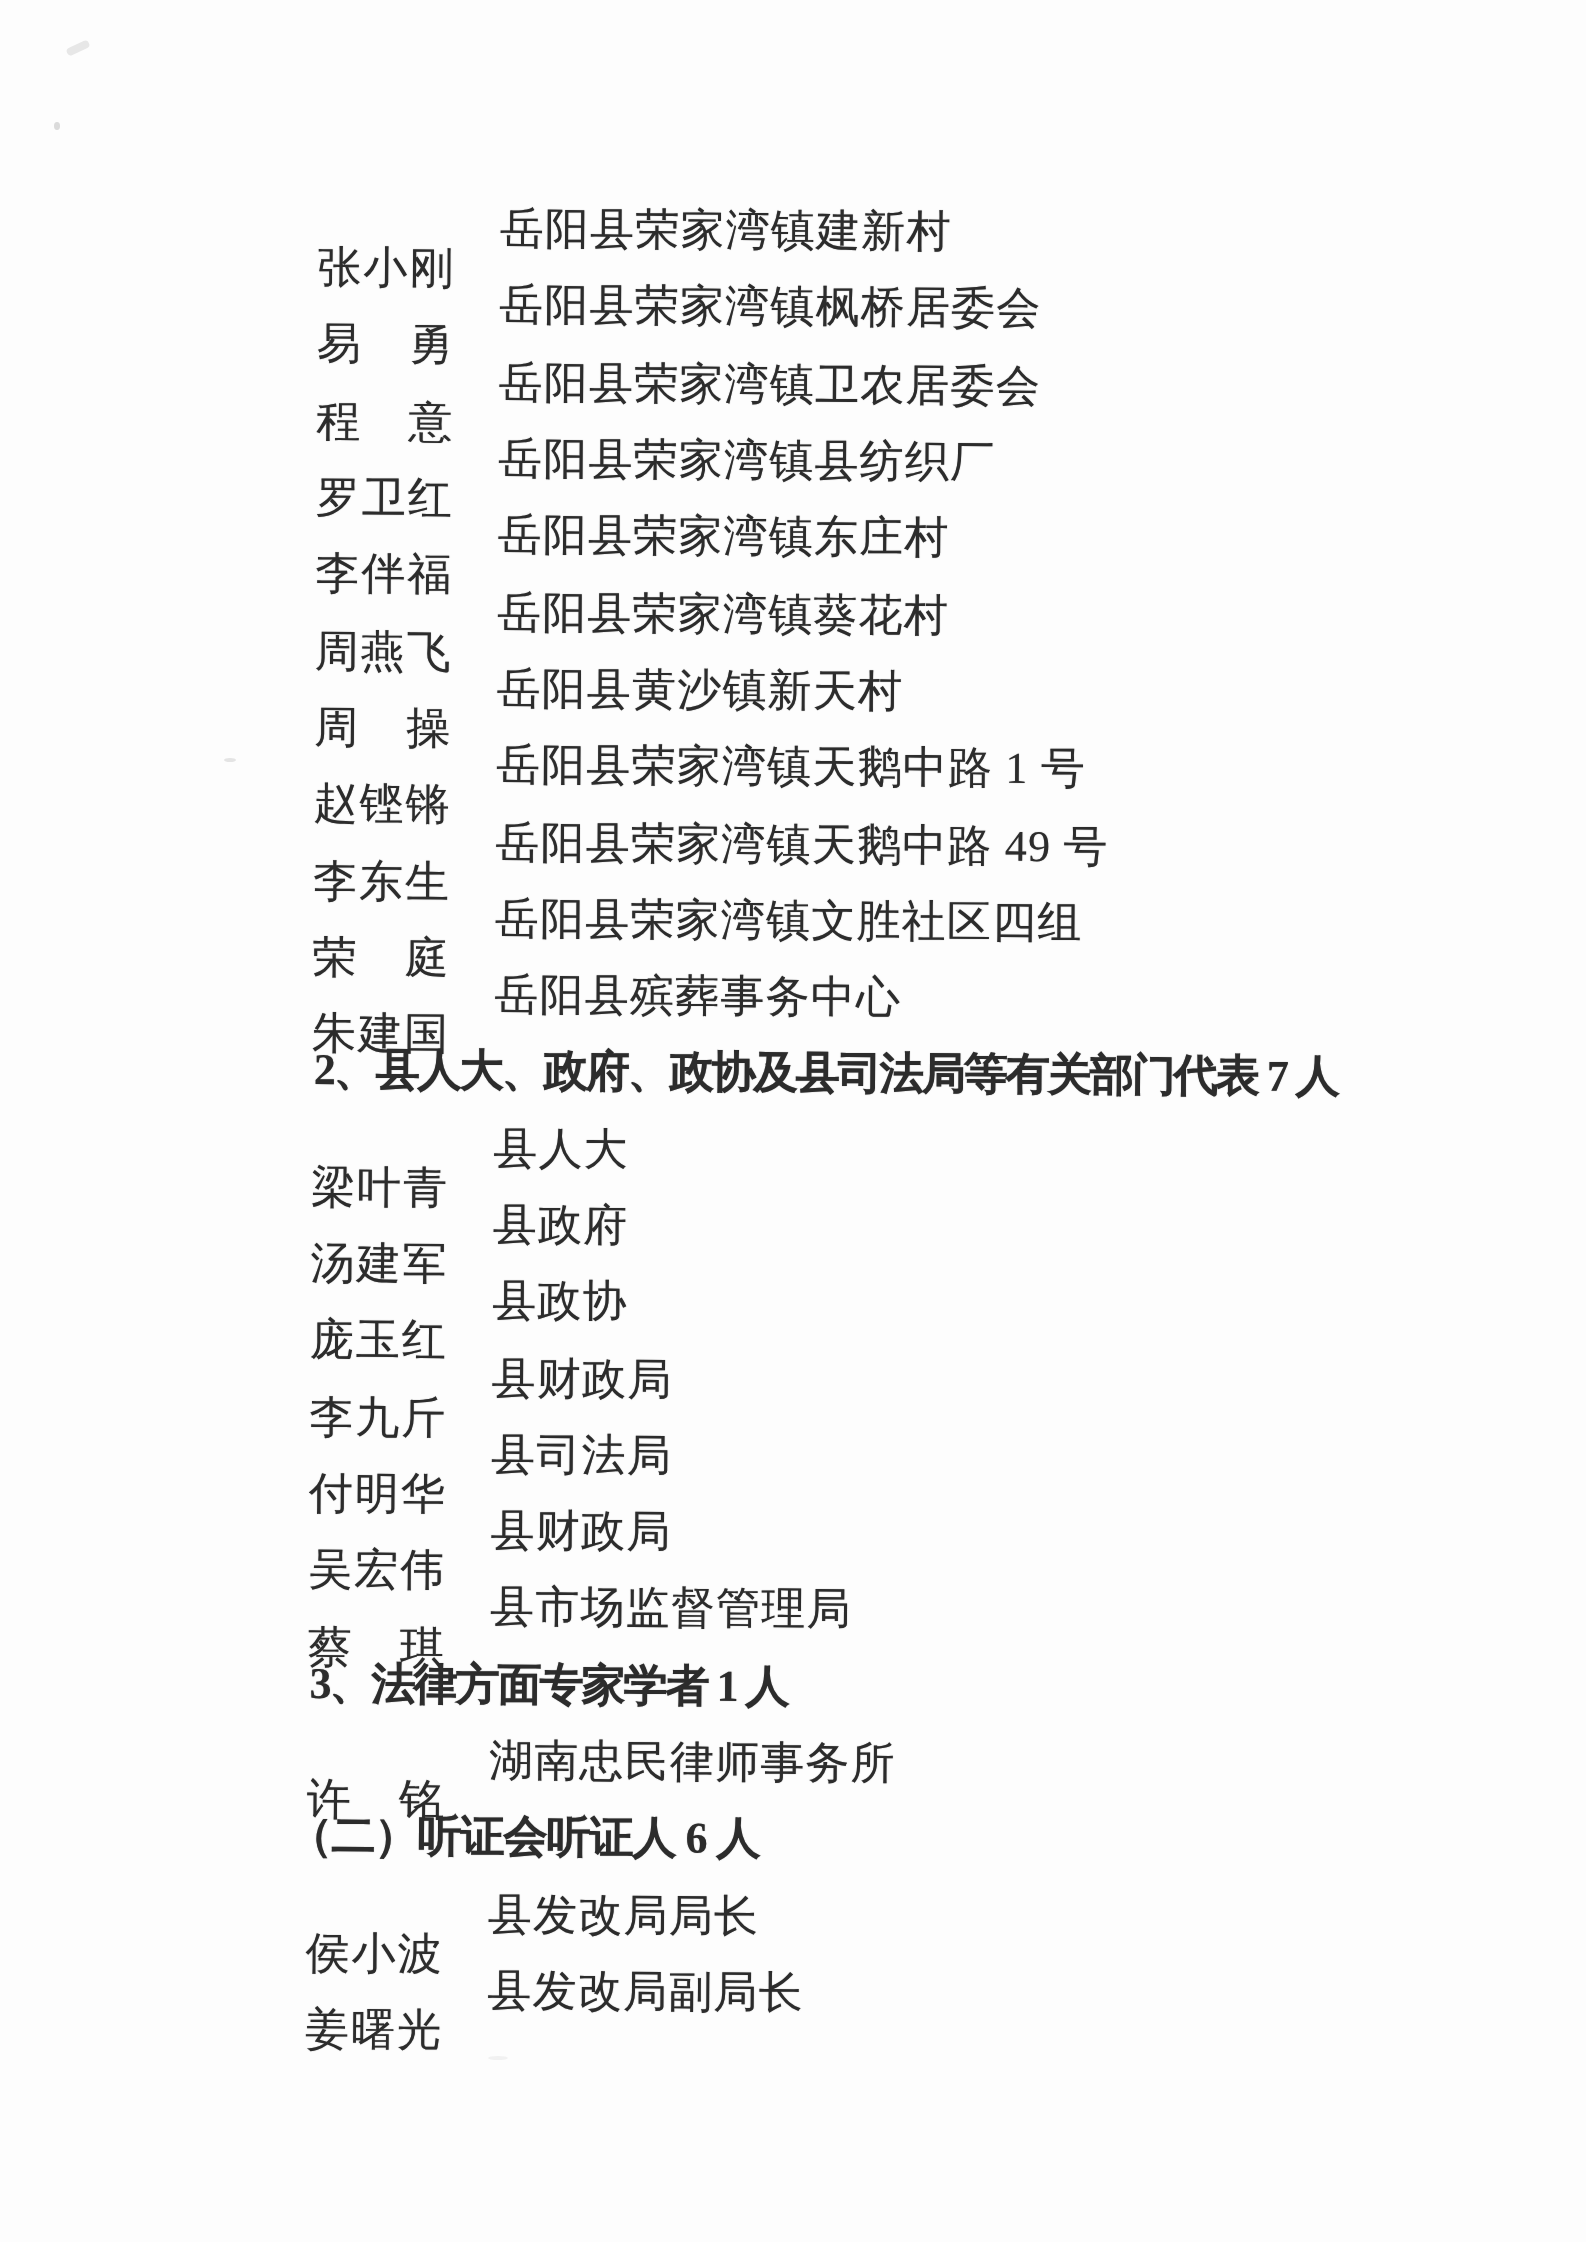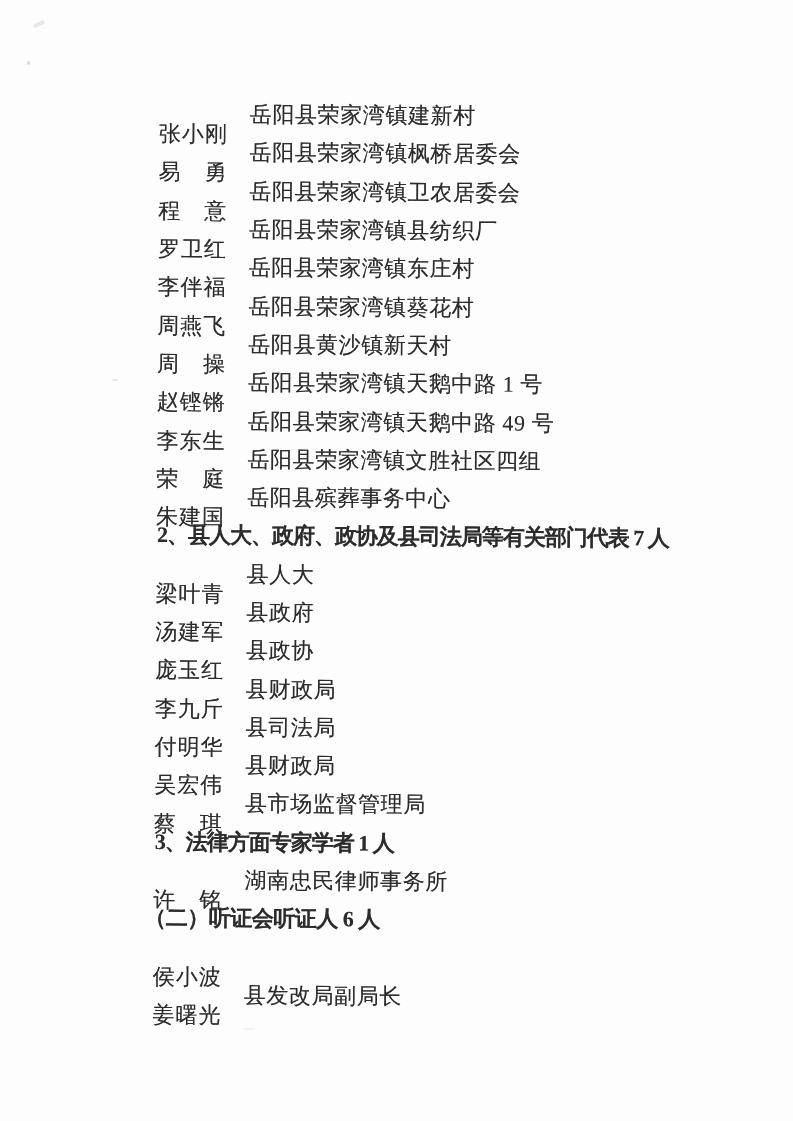--- a/index.html
+++ b/index.html
@@ -175,20 +175,21 @@
 
     <div class="line entry">
       <span class="name">许　铭</span>
       <span class="aff">湖南忠民律师事务所</span>
     </div>
 
     <div class="line subheading">（二）听证会听证人 6 人</div>
 
     <div class="line entry">
       <span class="name">侯小波</span>
+      <span class="aff">县发改局局长</span>
     </div>
 
     <div class="line entry">
       <span class="name">姜曙光</span>
       <span class="aff">县发改局副局长</span>
     </div>
 
   </div>
 </div>
 

